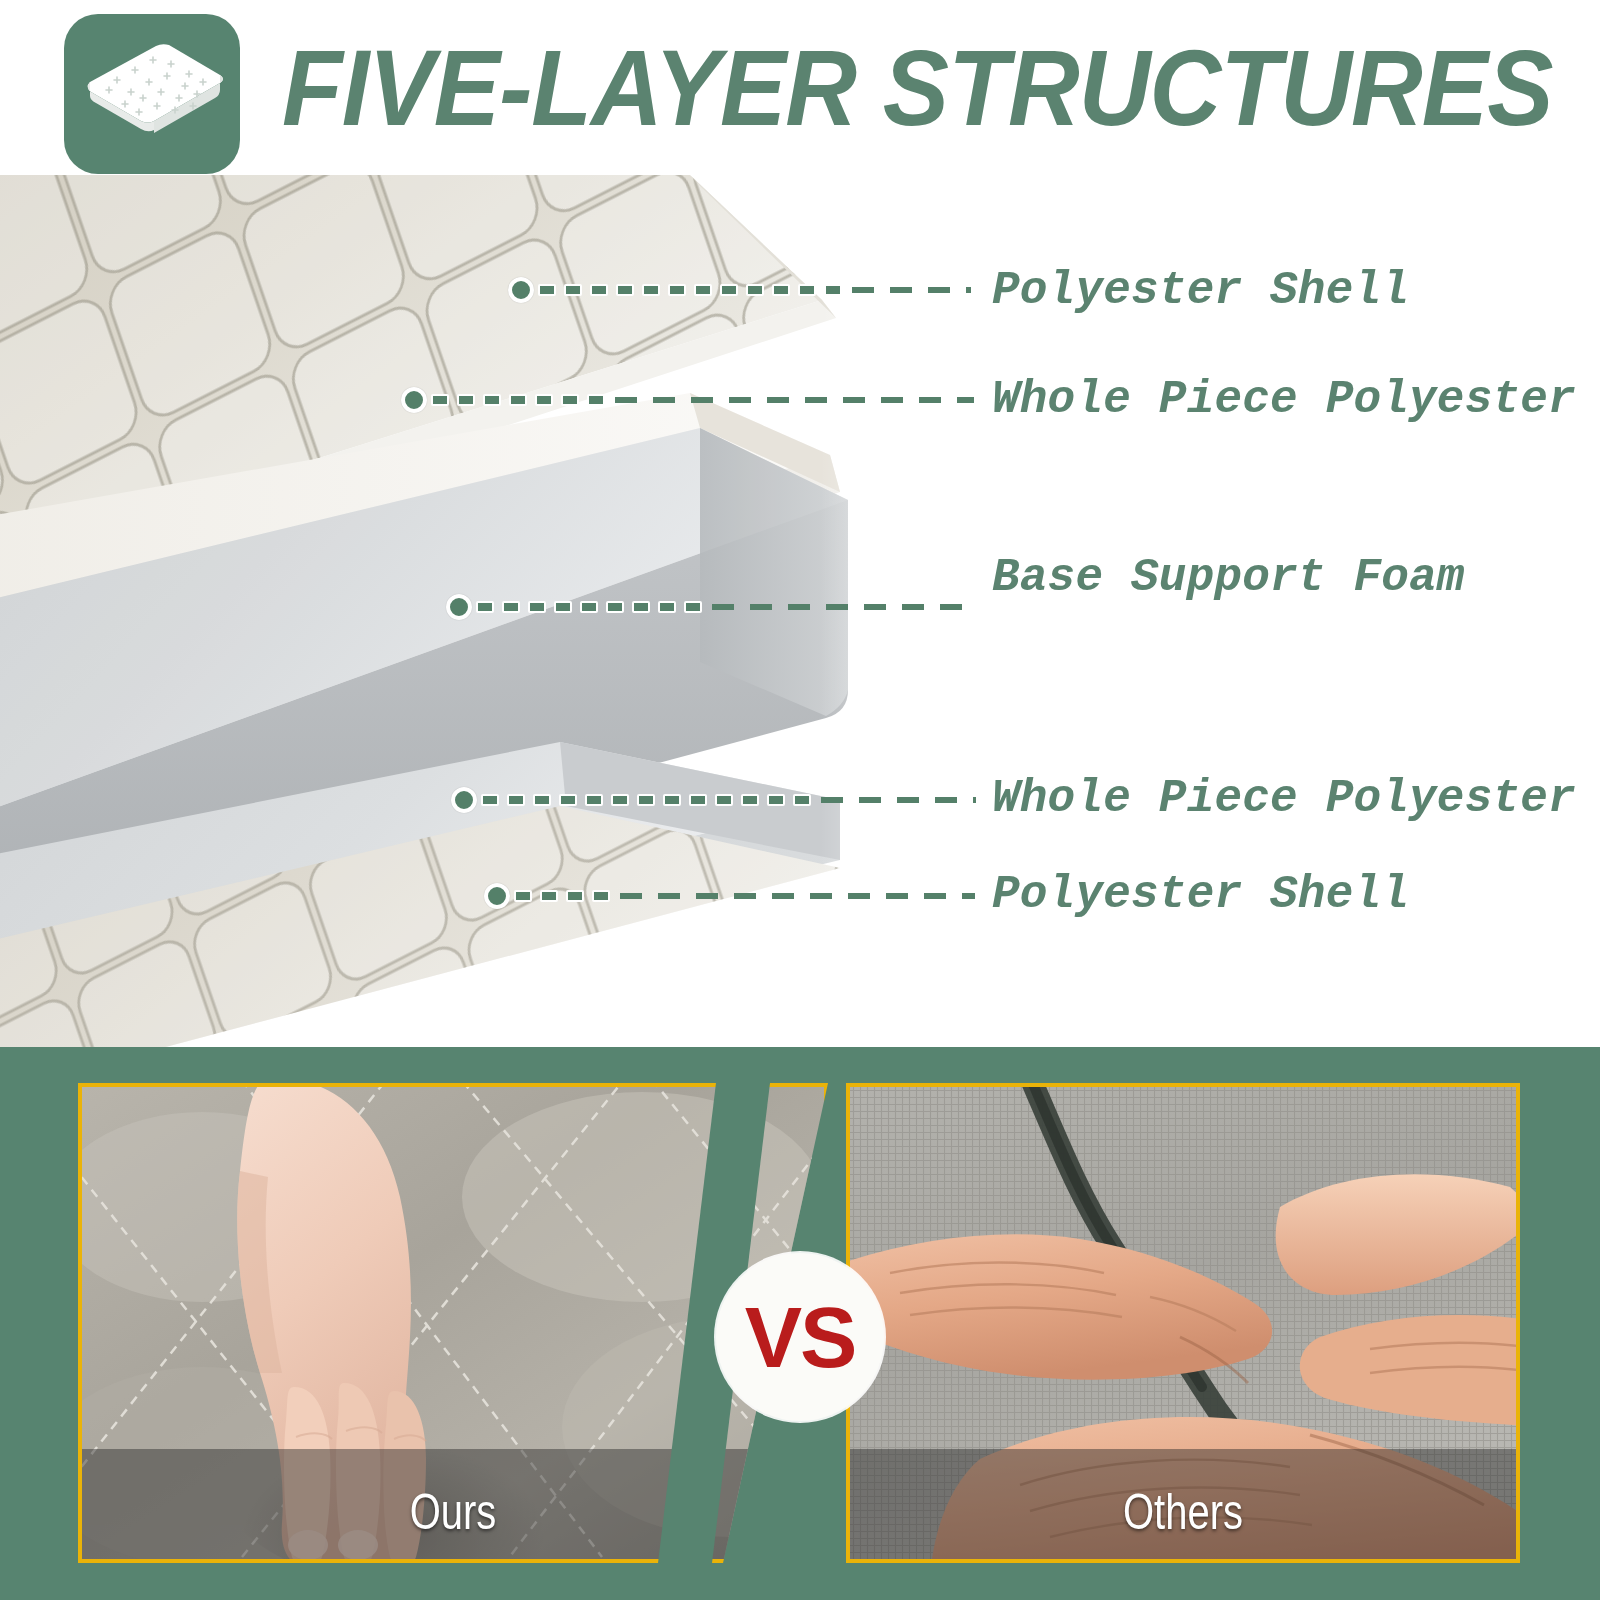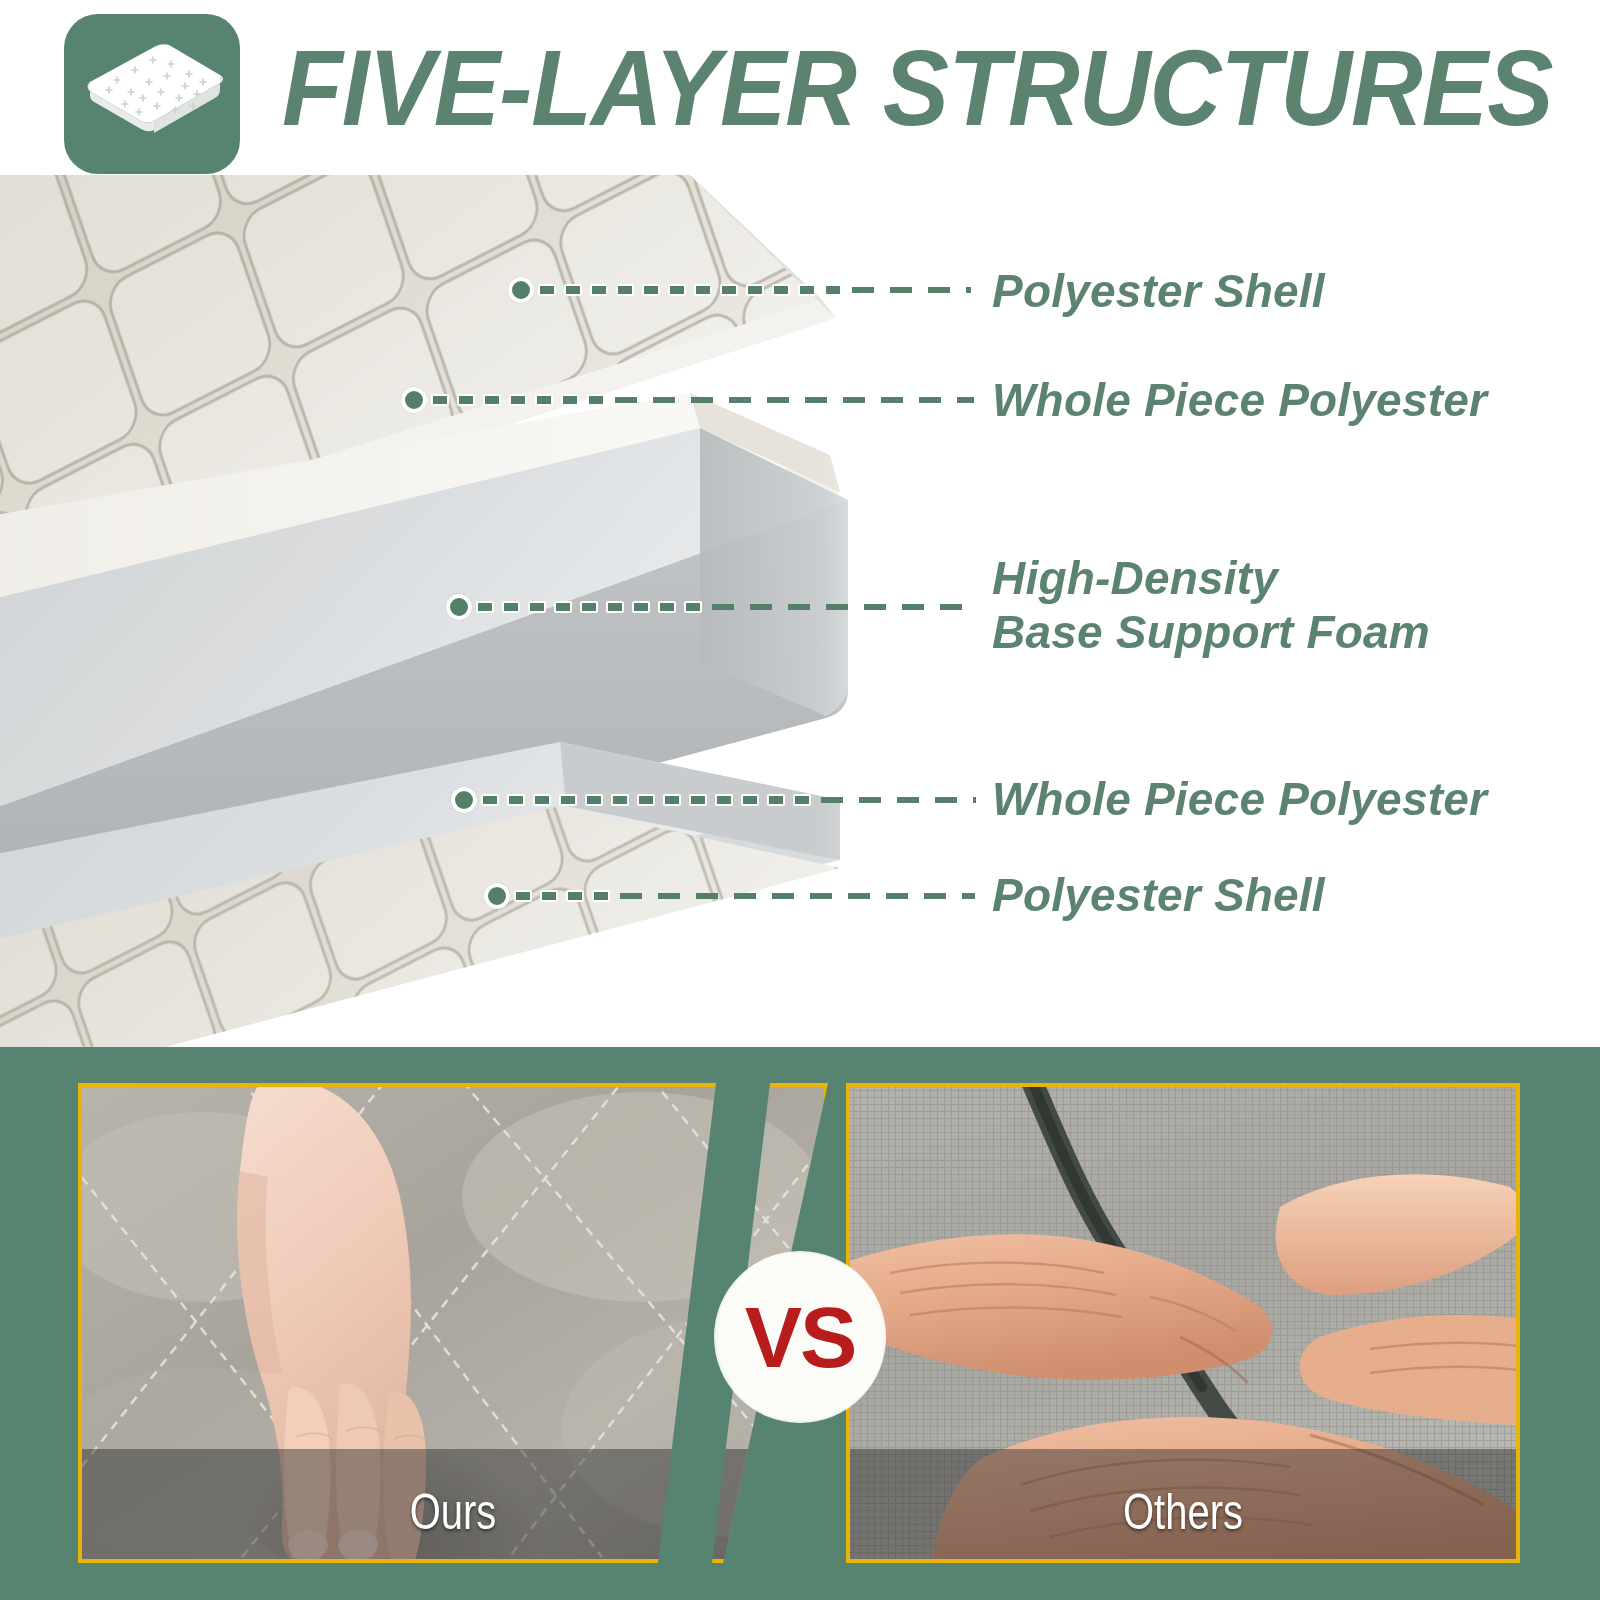--- a/index.html
+++ b/index.html
@@ -34,21 +34,21 @@
 
   
   .dashwrap { position:relative; height:20px; display:flex; align-items:center; }
   .dashwrap .boxes { display:flex; gap:8px; }
   .dashwrap .boxes i { display:block; width:18px; height:12px; background:#548069;
                        border:2px solid #ffffff; border-radius:2px; }
 
   
   .label { position:absolute; color:#5b8370; font-weight:bold; font-style:italic;
            font-size:46px; line-height:54px; white-space:nowrap; z-index:35;
-           font-family:Liberation Sans, sans-serif; letter-spacing:.2px; }
+           font-family:Liberation Mono, monospace; letter-spacing:.2px; }
 
   
   #compare { position:absolute; left:0; top:1047px; width:1600px; height:553px;
              background:#578470; overflow:hidden; }
   #photos { position:absolute; left:78px; top:36px; width:1442px; height:480px; }
 
   .photo { position:absolute; top:0; height:480px; overflow:hidden;
            border:4px solid #eab308; }
   #photo-ours   { left:0;    width:750px;
                   clip-path:polygon(0 0, 100% 0, 86% 100%, 0 100%); }
@@ -310,21 +310,20 @@
         </span>
         <span class="dash-b" style="flex:1; margin-left:10px;"></span>
       </span>
     </div>
 
     <div class="label" style="left:992px; top:264px;">Polyester Shell</div>
 
     <div class="label" style="left:992px; top:373px;">Whole Piece Polyester</div>
 
     <div class="label" style="left:992px; top:551px;">
-      <div>High-Density</div>
       <div>Base Support Foam</div>
     </div>
 
     <div class="label" style="left:992px; top:772px;">Whole Piece Polyester</div>
 
     <div class="label" style="left:992px; top:868px;">Polyester Shell</div>
   </div>
 
   <div id="compare">
     <div id="photos">

